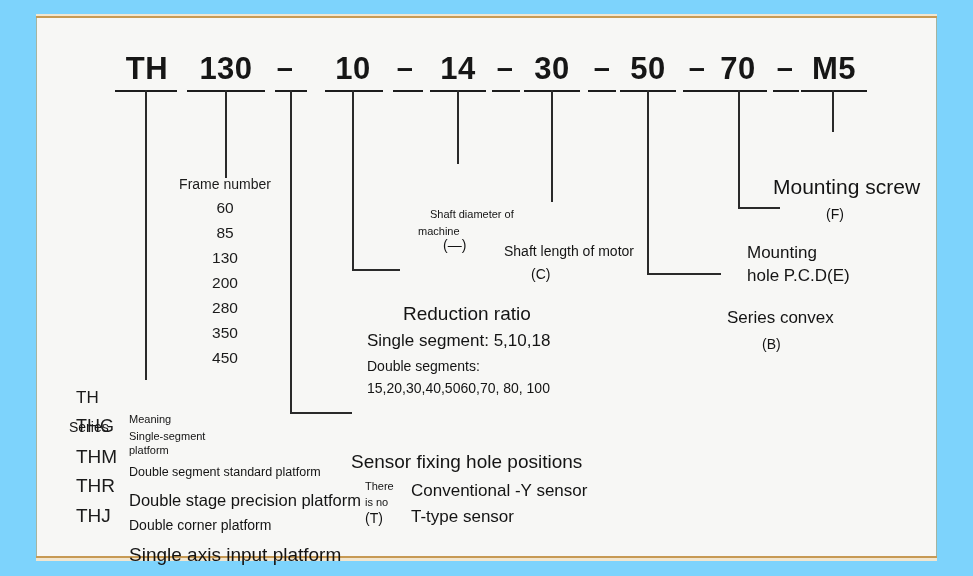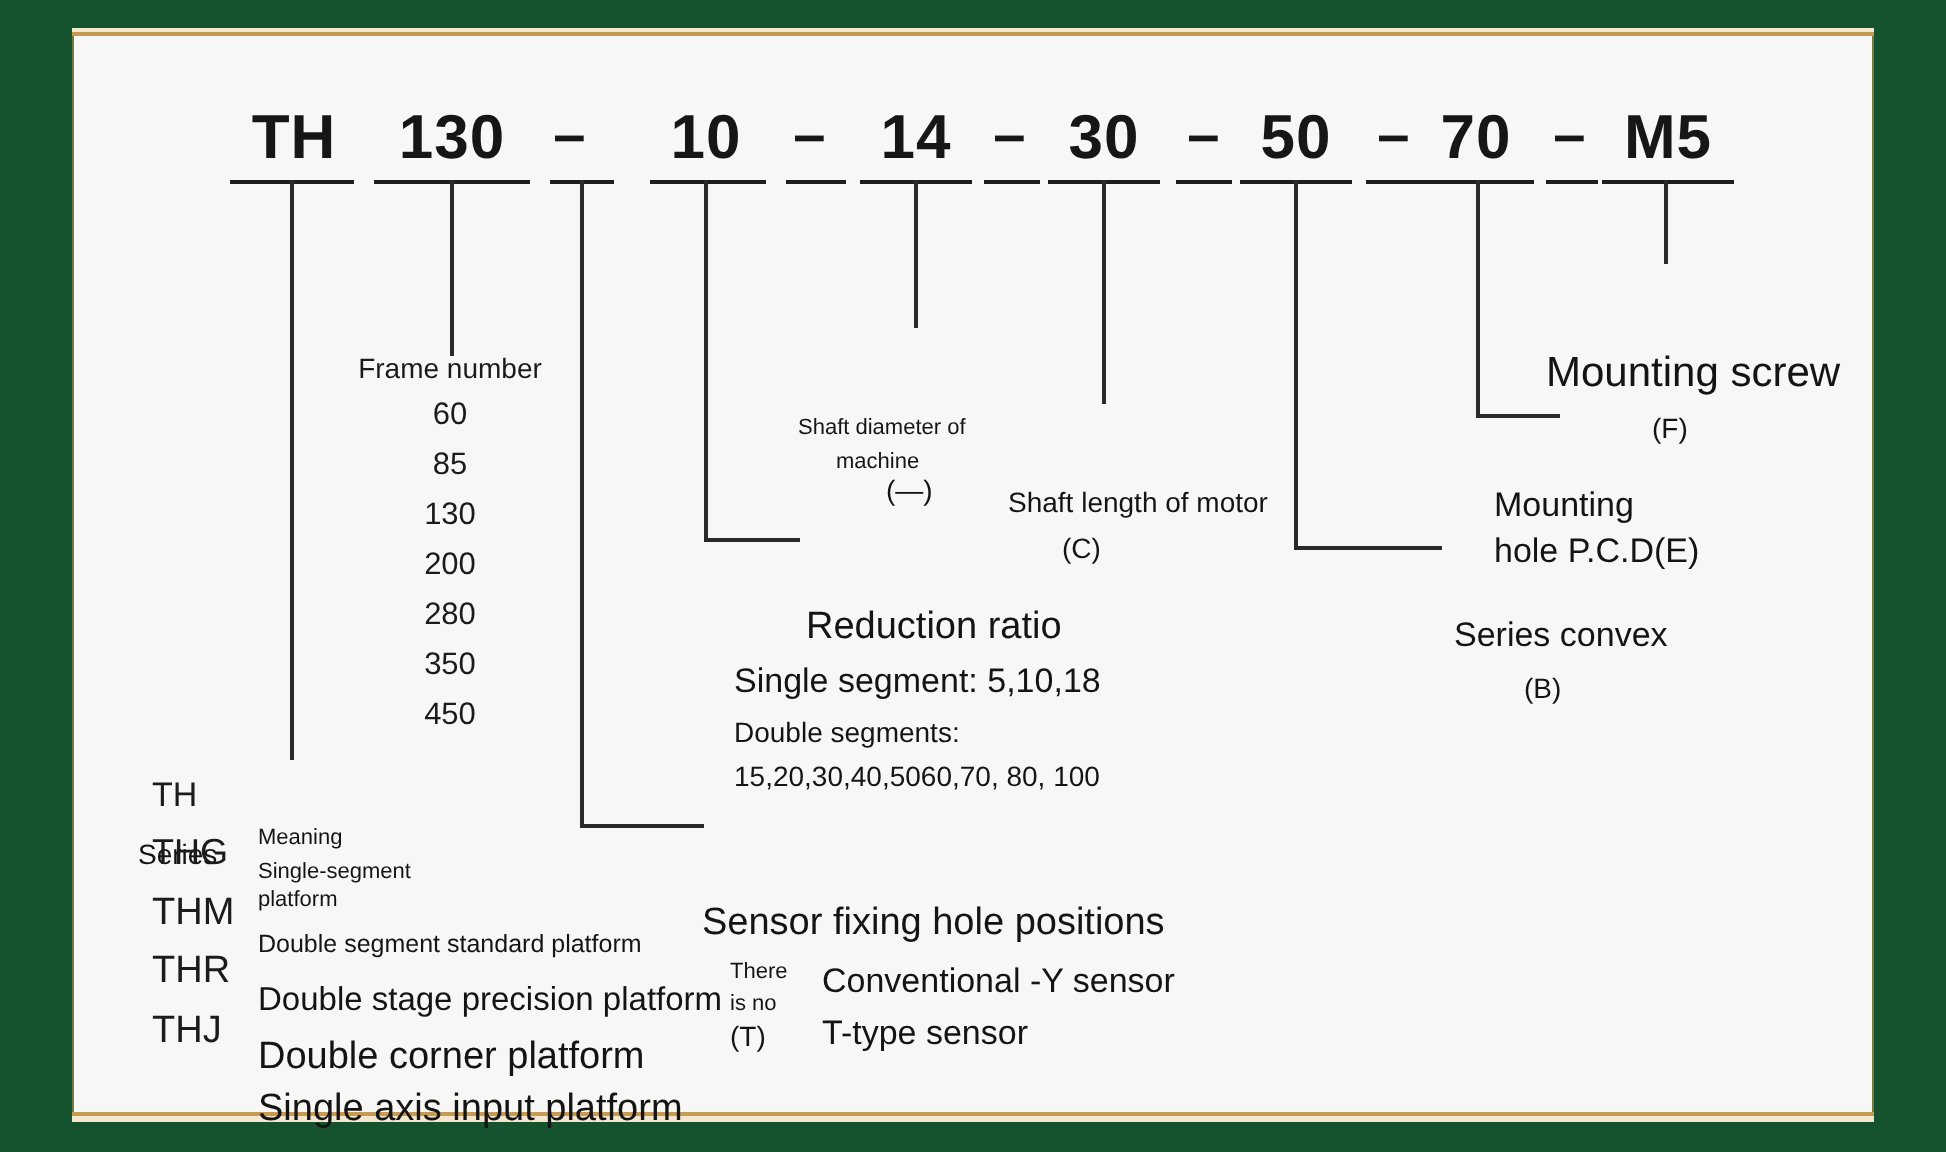--- a/index.html
+++ b/index.html
@@ -5,21 +5,21 @@
 <style>
   html, body {
     margin: 0;
     padding: 0;
     background: #ffffff;
   }
   #page {
     position: relative;
     width: 973px;
     height: 576px;
-    background: #14532d;
+    background: #7dd3fc;
     font-family: "Liberation Sans", sans-serif;
     color: #1b1b1b;
     overflow: hidden;
   }
   
   .frame-rule {
     position: absolute;
     background: #c79a54;
   }
   .frame-top    { left: 36px;  top: 16px;  width: 901px; height: 2px; }
@@ -158,21 +158,21 @@
       <div class="fl-head">Frame number</div>
       <div class="fl-item">60</div>
       <div class="fl-item">85</div>
       <div class="fl-item">130</div>
       <div class="fl-item">200</div>
       <div class="fl-item">280</div>
       <div class="fl-item">350</div>
       <div class="fl-item">450</div>
     </div>
 
-    <div class="txt t-tiny" style="left: 362px; top: 146px;">Shaft diameter of</div>
+    <div class="txt t-tiny" style="left: 393px; top: 146px;">Shaft diameter of</div>
     <div class="txt t-tiny" style="left: 381px; top: 163px;">machine</div>
     <div class="txt t-smed" style="left: 406px; top: 175px;">(—)</div>
 
     <div class="txt t-smed" style="left: 467px; top: 181px;">Shaft length of motor</div>
     <div class="txt t-smed" style="left: 494px; top: 204px;">(C)</div>
 
     <div class="txt t-xxl" style="left: 736px; top: 112px;">Mounting screw</div>
     <div class="txt t-smed" style="left: 789px; top: 144px;">(F)</div>
 
     <div class="txt t-lg" style="left: 710px; top: 180px;">Mounting</div>
@@ -200,20 +200,20 @@
     <div class="txt t-tiny" style="left: 92px; top: 368px;">Single-segment
 platform</div>
 
     <div class="series-row" style="left: 39px; top: 398px; font-size:18px;">THG</div>
     <div class="txt t-small" style="left: 92px; top: 403px;">Double segment standard platform</div>
 
     <div class="series-row" style="left: 39px; top: 428px; font-size:19px;">THM</div>
     <div class="txt" style="left: 92px; top: 428px; font-size:16.5px;">Double stage precision platform</div>
 
     <div class="series-row" style="left: 39px; top: 457px; font-size:19px;">THR</div>
-    <div class="txt" style="left: 92px; top: 455px; font-size:19px;text-align:center;">Double corner platform</div>
+    <div class="txt" style="left: 92px; top: 455px; font-size:14px;text-align:center;">Double corner platform</div>
 
     <div class="series-row" style="left: 39px; top: 487px; font-size:19px;">THJ</div>
     <div class="txt" style="left: 92px; top: 481px; font-size:19px;">Single axis input platform</div>
 
 
   </div>
 </div>
 
 </body></html>

